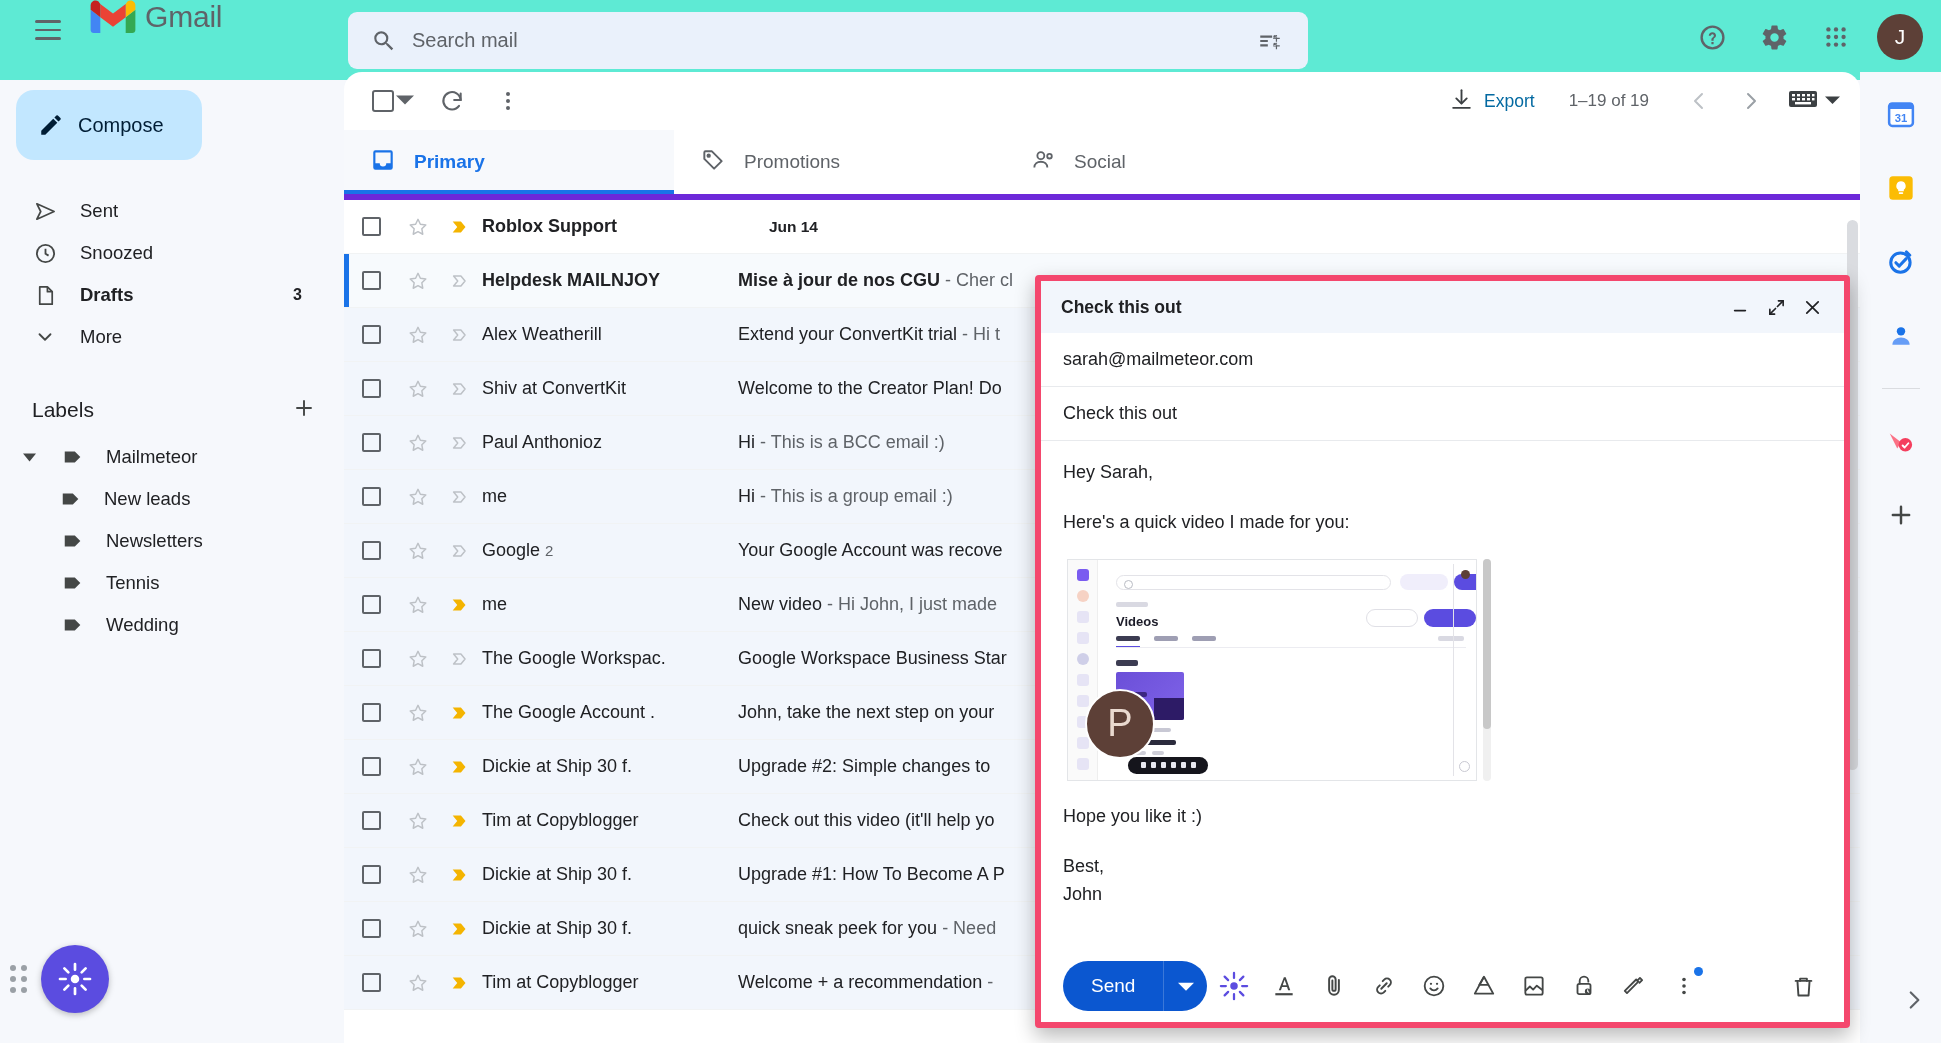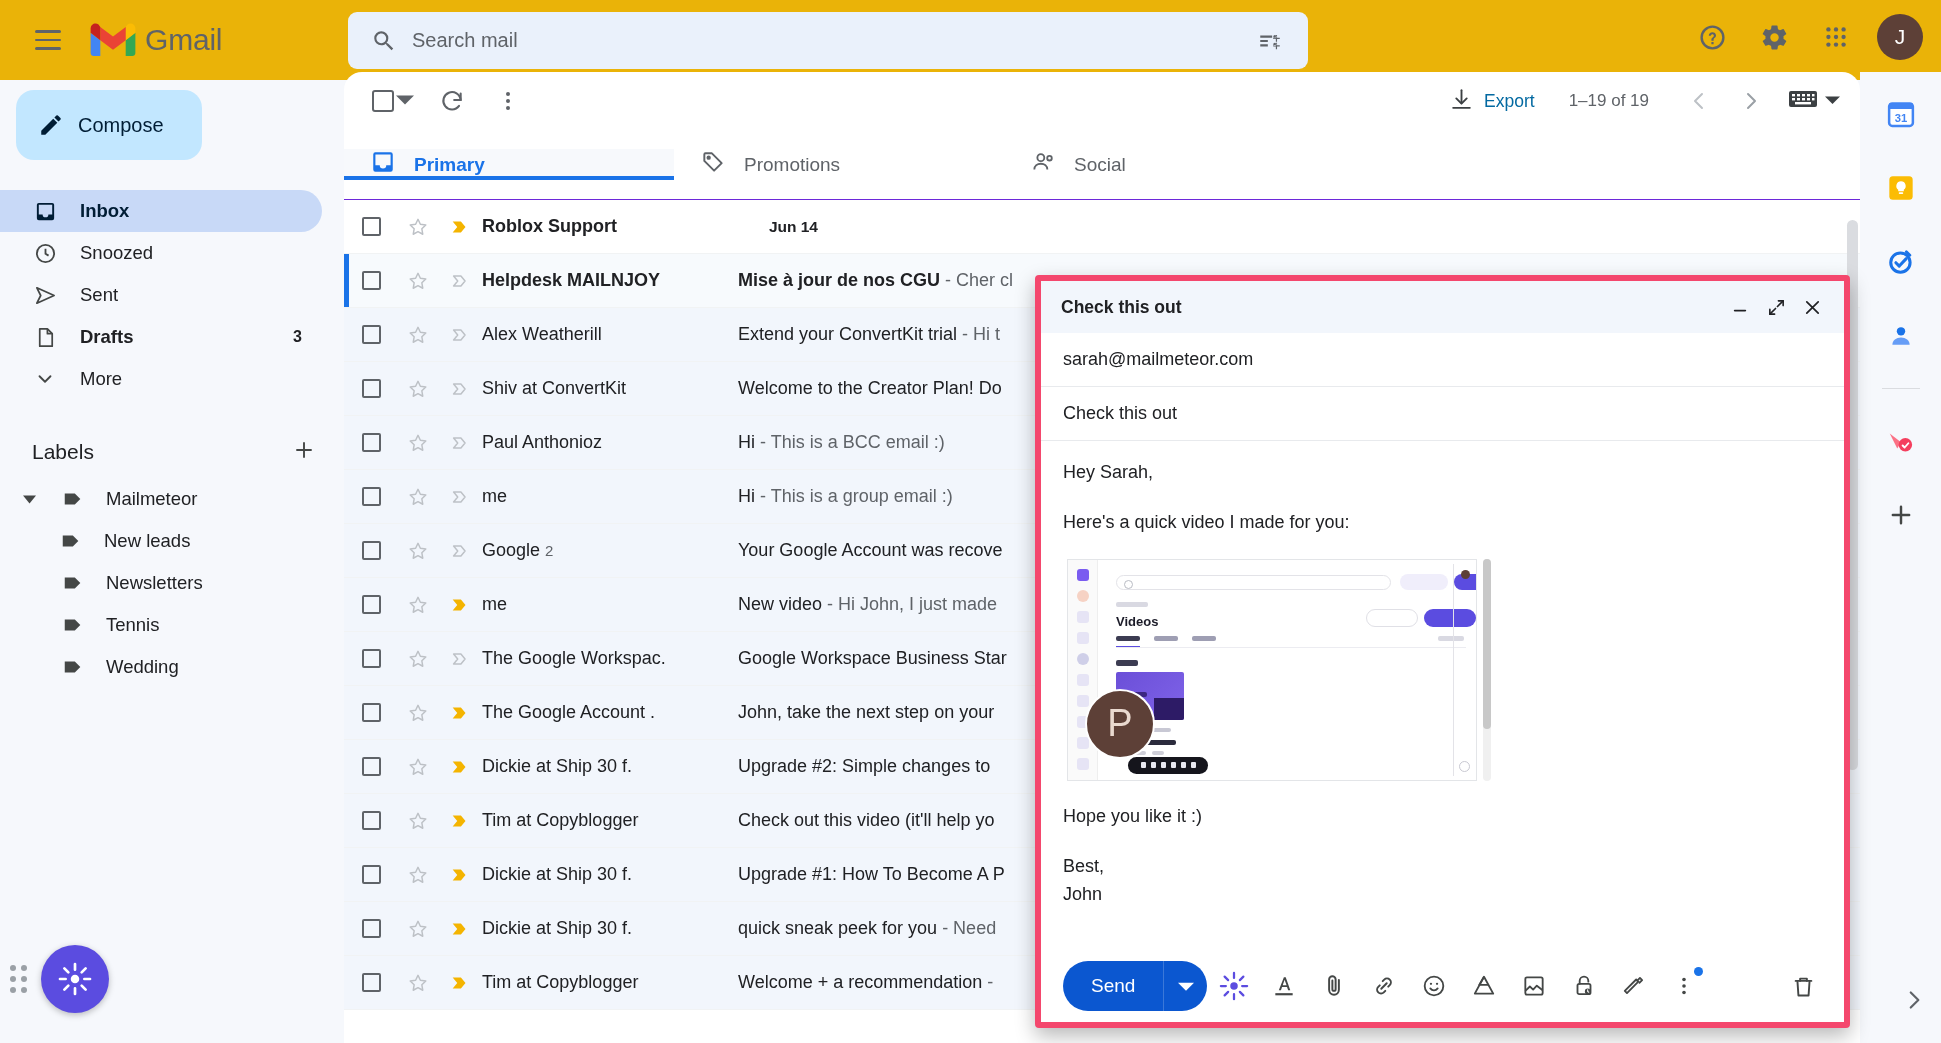--- a/index.html
+++ b/index.html
@@ -9,21 +9,21 @@
     overflow: hidden;
     background: #f6f8fc;
     font-family: "Liberation Sans", sans-serif;
     -webkit-font-smoothing: antialiased;
   }
   .app { position: relative; width: 1941px; height: 1043px; }
 
   
   .header {
     position: absolute; top: 0; left: 0; width: 1941px; height: 80px;
-    display: flex; align-items: center; background: #eab308;
+    display: flex; align-items: flex-start; background: #5eead4;
   }
   .hamburger {
     width: 60px; height: 60px; margin-left: 18px;
     display: flex; flex-direction: column; justify-content: center;
     align-items: center; gap: 6px; border-radius: 50%; cursor: pointer;
   }
   .hamburger span { display:block; width: 26px; height: 2.5px; background: #5f6368; border-radius: 2px; }
   .brand { display: flex; align-items: center; gap: 9px; margin-left: 12px; cursor: pointer; }
   .gmail-logo { width: 46px; height: 34px; }
   .brand-name { font-size: 30px; color: #5f6368; letter-spacing: -0.2px; font-weight: 400; }
@@ -141,21 +141,21 @@
   .tb-right { margin-left: auto; display: flex; align-items: center; gap: 4px; }
   .export-btn {
     display: flex; align-items: center; gap: 10px; height: 42px;
     padding: 0 14px; border-radius: 6px; cursor: pointer;
   }
   .export-label { font-size: 17.5px; color: #0369a1; }
   .range-text { font-size: 17px; color: #5f6368; margin: 0 22px 0 16px; }
   .pager { width: 48px; height: 48px; border-radius: 50%; display:flex; align-items:center; justify-content:center; cursor:pointer; }
   .kbd-sel { display: flex; align-items: center; gap: 8px; padding: 0 10px; cursor: pointer; height:42px; border-radius:6px; }
 
-  .tabs { display: flex; height: 70px; border-bottom: 1px solid #6d28d9; align-items: center; }
+  .tabs { display: flex; height: 70px; border-bottom: 6px solid #6d28d9; }
   .tab {
     flex: 0 0 330px; display: flex; align-items: center; gap: 18px;
     padding-left: 26px; cursor: pointer; position: relative;
     font-size: 19px; color: #5f6368;
   }
   .tab.active { color: #1a73e8; font-weight: bold; background: #f7f9fc; }
   .tab.active::after {
     content: ''; position: absolute; left: 0; right: 0; bottom: 0;
     height: 4px; background: #1a73e8;
   }
@@ -378,46 +378,38 @@
   <div class="sidebar">
     <div class="compose-btn">
       <svg width="26" height="26" viewBox="0 0 24 24" fill="#001d35">
           <path d="M3 17.25V21h3.75L17.81 9.94l-3.75-3.75L3 17.25zM20.71 7.04a1 1 0 000-1.41l-2.34-2.34a1 1 0 00-1.41 0l-1.83 1.83 3.75 3.75 1.83-1.83z"></path>
         </svg>
       <span class="compose-label">Compose</span>
     </div>
 
     <div class="nav-list">
 
-      <div class="nav-item active">
+
+      <div class="nav-item">
         <span class="nav-icon">
-          <svg width="23" height="23" viewBox="0 0 24 24" fill="#001d35">
-              <path d="M19 3H5a2 2 0 00-2 2v14a2 2 0 002 2h14a2 2 0 002-2V5a2 2 0 00-2-2zm0 12h-4a3 3 0 01-6 0H5V5h14v10z"></path>
+          <svg width="23" height="23" viewBox="0 0 24 24" fill="none" stroke="#444746" stroke-width="1.8" stroke-linejoin="round">
+              <path d="M3 4l18 8-18 8 4-8-4-8z"></path>
             </svg>
         </span>
-        <span class="nav-label">Inbox</span>
+        <span class="nav-label">Sent</span>
       </div>
 
       <div class="nav-item">
         <span class="nav-icon">
           <svg width="23" height="23" viewBox="0 0 24 24" fill="none" stroke="#444746" stroke-width="1.9">
               <circle cx="12" cy="12" r="9"></circle>
               <path d="M12 7v5.2l3.2 2"></path>
             </svg>
         </span>
         <span class="nav-label">Snoozed</span>
-      </div>
-
-      <div class="nav-item">
-        <span class="nav-icon">
-          <svg width="23" height="23" viewBox="0 0 24 24" fill="none" stroke="#444746" stroke-width="1.8" stroke-linejoin="round">
-              <path d="M3 4l18 8-18 8 4-8-4-8z"></path>
-            </svg>
-        </span>
-        <span class="nav-label">Sent</span>
       </div>
 
       <div class="nav-item bold">
         <span class="nav-icon">
           <svg width="23" height="23" viewBox="0 0 24 24" fill="none" stroke="#444746" stroke-width="1.8" stroke-linejoin="round">
               <path d="M6 3h8l5 5v13H6z"></path>
               <path d="M14 3v5h5"></path>
             </svg>
         </span>
         <span class="nav-label">Drafts</span>

